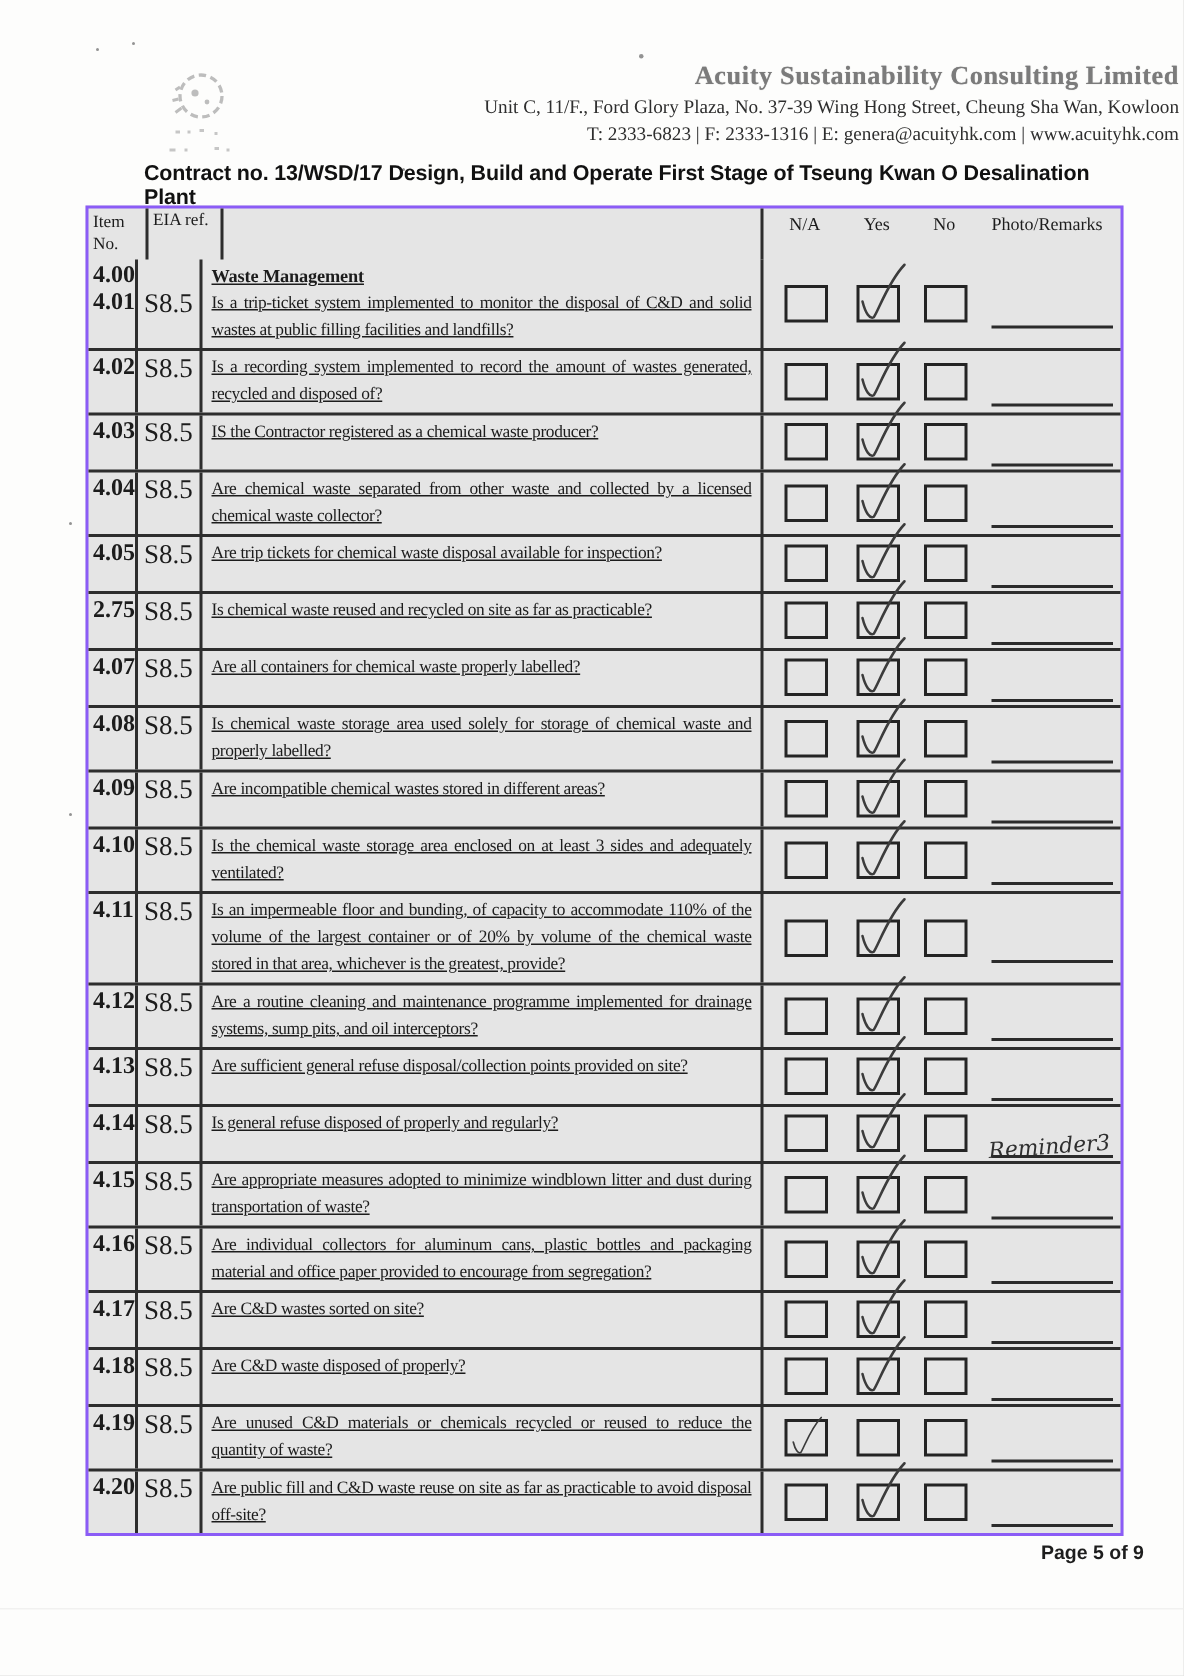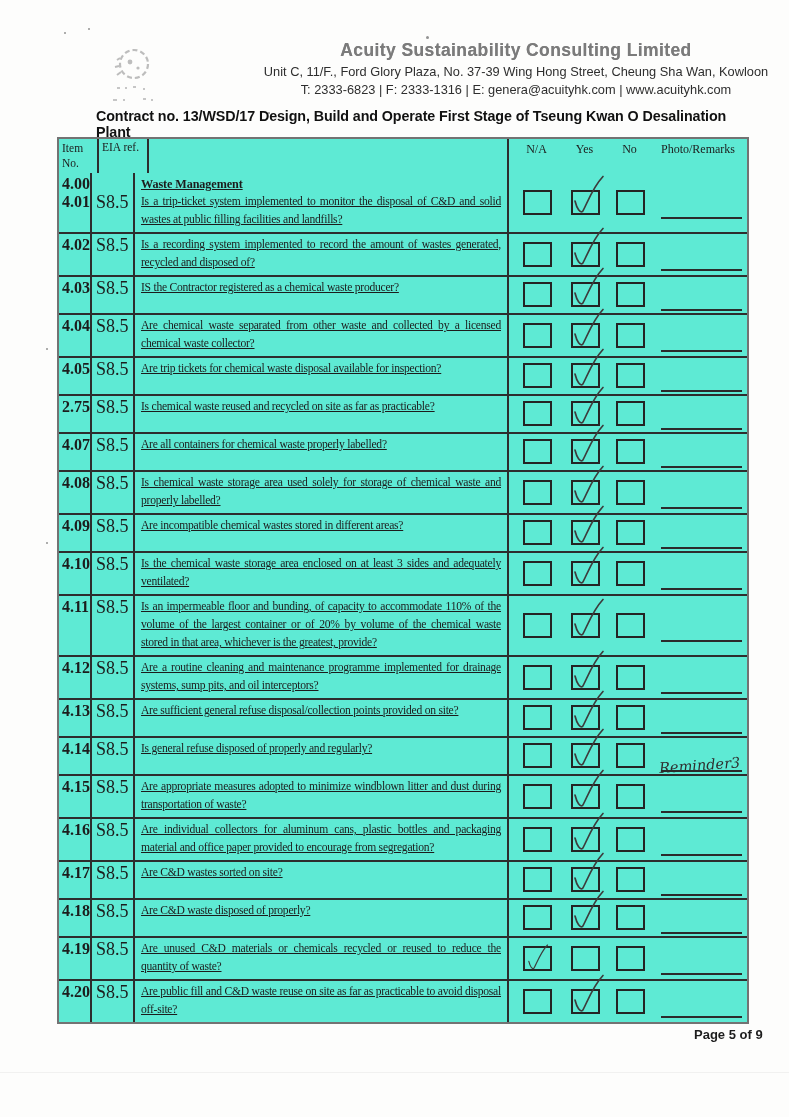--- a/index.html
+++ b/index.html
@@ -7,37 +7,37 @@
     position:relative;
     width:789px;height:1117px;
     background:#fdfdfc;
     overflow:hidden;
     font-family:"Liberation Serif", serif;
     color:#1c1c1c;
   }
   
   #letterhead{position:absolute;left:0;top:40px;width:789px;}
   .logo-wrap{position:absolute;left:103px;top:4px;width:70px;height:66px;opacity:.55;}
-  .hdr-text{position:absolute;left:258px;top:0;width:516px;text-align:center;font-family:Liberation Sans, sans-serif;}
+  .hdr-text{position:absolute;left:270px;top:0;width:516px;text-align:right;font-family:Liberation Serif, serif;}
   .company-name{
     font-size:17.5px;font-weight:bold;letter-spacing:.4px;color:#7b7b7b;
     text-shadow:0 0 .6px #9a9a9a;
   }
   .address-line{margin-top:3px;font-size:12.8px;color:#2e2e2e;font-weight:500;}
   .contact-line{margin-top:3px;font-size:12.8px;color:#2e2e2e;font-weight:500;}
   .contract-title{
     position:absolute;left:96px;top:108px;width:660px;
     font-family:"Liberation Sans", sans-serif;font-weight:bold;
     font-size:14.3px;color:#111;letter-spacing:-.1px;
   }
   
   #checklist{
     position:absolute;left:57px;top:137px;width:688px;
-    border:2px solid #737373;
-    background:#5eead4;
+    border:2px solid #8b5cf6;
+    background:#e5e5e5;
   }
   .trow{display:flex;border-top:2px solid #2d2d2d;min-height:36px;}
   .trow:first-child{border-top:none;}
   .cell{box-sizing:border-box;}
   .c-item{width:33px;border-right:2px solid #2d2d2d;padding:2px 2px 2px 3px;font-size:16px;font-weight:600;line-height:18px;}
   .c-eia{width:43px;border-right:2px solid #2d2d2d;padding:2px 2px 2px 4px;font-size:18px;line-height:18px;}
   .c-q{flex:1;border-right:2px solid #2d2d2d;padding:2px 6px 3px 6px;font-size:11.6px;line-height:18px;letter-spacing:-.25px;text-decoration:underline;}
   .c-q .q{text-align:justify;}
   .sec-title{font-weight:bold;font-size:12.2px;letter-spacing:-.1px;}
   .c-checks{width:238px;display:flex;align-items:center;}

